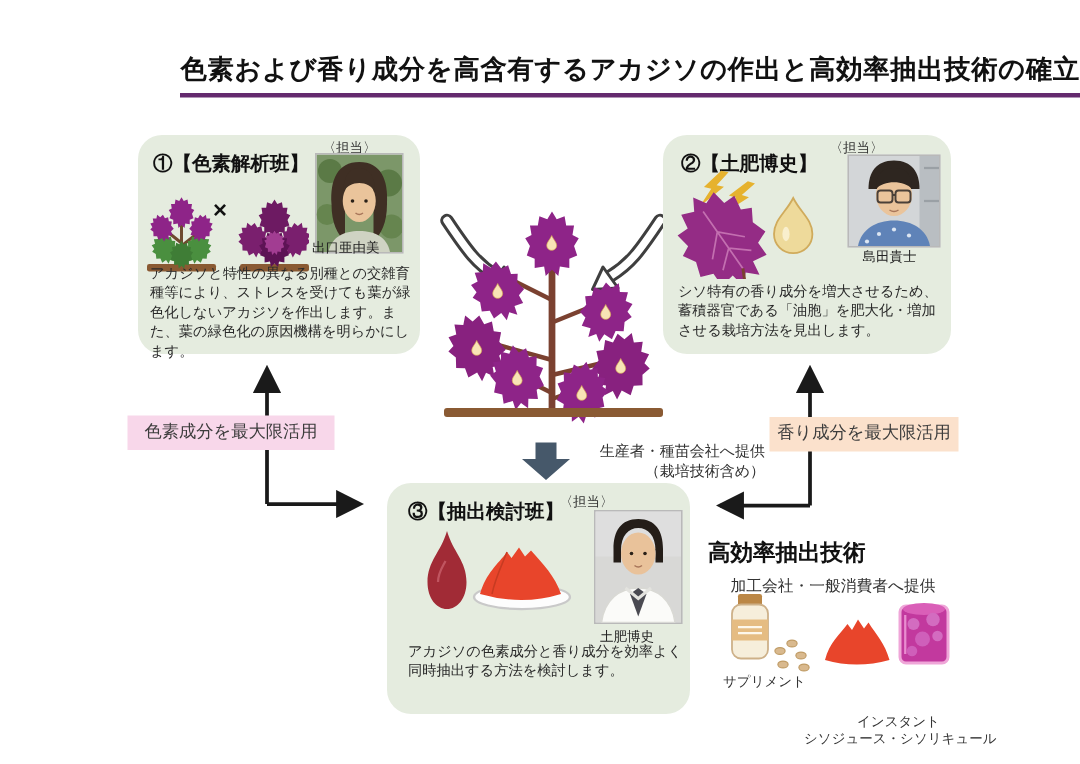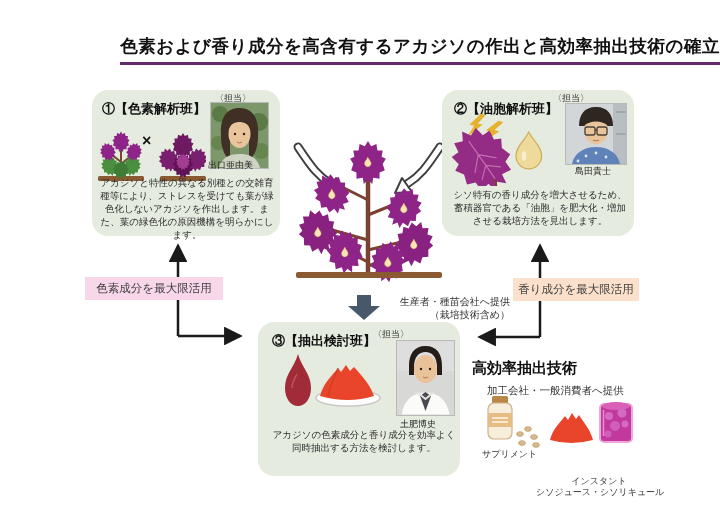--- a/index.html
+++ b/index.html
@@ -11,21 +11,21 @@
   .overlay{position:absolute;left:0;top:0;pointer-events:none;}
   .team-box{position:absolute;background:#e5ecdf;border-radius:16px;}
   .box1{left:92px;top:90px;width:188px;height:146px;}
   .box2{left:442px;top:90px;width:192px;height:146px;}
   .box3{left:258px;top:322px;width:202px;height:154px;}
   .box-label{position:absolute;font-size:13px;font-weight:bold;color:#111;white-space:nowrap;}
   .tantou{position:absolute;font-size:9px;color:#333;white-space:nowrap;}
   .member{position:absolute;font-size:9px;color:#222;white-space:nowrap;}
   .photo{position:absolute;border:1px solid #b9b9b9;background:#ddd;}
   .desc{position:absolute;font-size:9.5px;line-height:13px;color:#2a2a2a;
-        text-align:center;overflow-wrap:anywhere;word-break:break-all;}
+        text-align:left;overflow-wrap:anywhere;word-break:break-all;}
   .illus{position:absolute;}
   .cross{position:absolute;font-size:16px;font-weight:bold;color:#111;}
   .product-label{position:absolute;left:210px;top:278px;width:314px;text-align:center;
         font-size:14px;font-weight:bold;color:#111;white-space:nowrap;}
   .provide{position:absolute;left:360px;top:296px;width:150px;text-align:right;
         font-size:10px;line-height:12.5px;color:#333;}
   .flow-tag{position:absolute;height:23px;line-height:23px;text-align:center;
         font-size:11.5px;color:#3d3d3d;}
   .flow-pigment{left:85px;top:277px;width:138px;background:#f8d7ea;}
   .flow-aroma{left:513px;top:278px;width:126px;background:#fbe1cc;}
@@ -179,21 +179,21 @@
         </g>
       <g transform="translate(85,44) scale(0.4)">
           <use href="#leafP" x="-17" y="-21" fill="#a23d92"></use>
         </g>
     </svg>
     <div class="cross" style="left:50px;top:42px;">×</div>
     <div class="desc" style="left:8px;top:86px;width:174px;">アカジソと特性の異なる別種との交雑育種等により、ストレスを受けても葉が緑色化しないアカジソを作出します。また、葉の緑色化の原因機構を明らかにします。</div>
   </div>
 
   <div class="team-box box2">
-    <div class="box-label" style="left:12px;top:10px;">②【油胞解析班】</div>
+    <div class="box-label" style="left:12px;top:10px;">②【土肥博史】</div>
     <div class="tantou" style="left:111px;top:2px;">〈担当〉</div>
     <svg class="photo" style="left:123px;top:13px;" width="60" height="60" viewBox="0 0 60 60">
       <rect width="60" height="60" fill="#d3d6d8"></rect>
       <rect x="47" width="13" height="60" fill="#b9bec2"></rect>
       <line x1="50" y1="8" x2="60" y2="8" stroke="#9aa0a5" stroke-width="1.5"></line>
       <line x1="50" y1="30" x2="60" y2="30" stroke="#9aa0a5" stroke-width="1.5"></line>
       <path d="M30,3 C18,3 13,11 13,22 L47,22 C47,11 42,3 30,3 Z" fill="#2e2620"></path>
       <ellipse cx="30" cy="26" rx="12" ry="14" fill="#eac49b"></ellipse>
       <path d="M18,22 C18,11 23,8 30,8 C37,8 42,11 42,22 C37,16 23,16 18,22 Z" fill="#2e2620"></path>
       <rect x="19" y="23" width="10" height="8" rx="2" fill="none" stroke="#4a4038" stroke-width="1.3"></rect>

